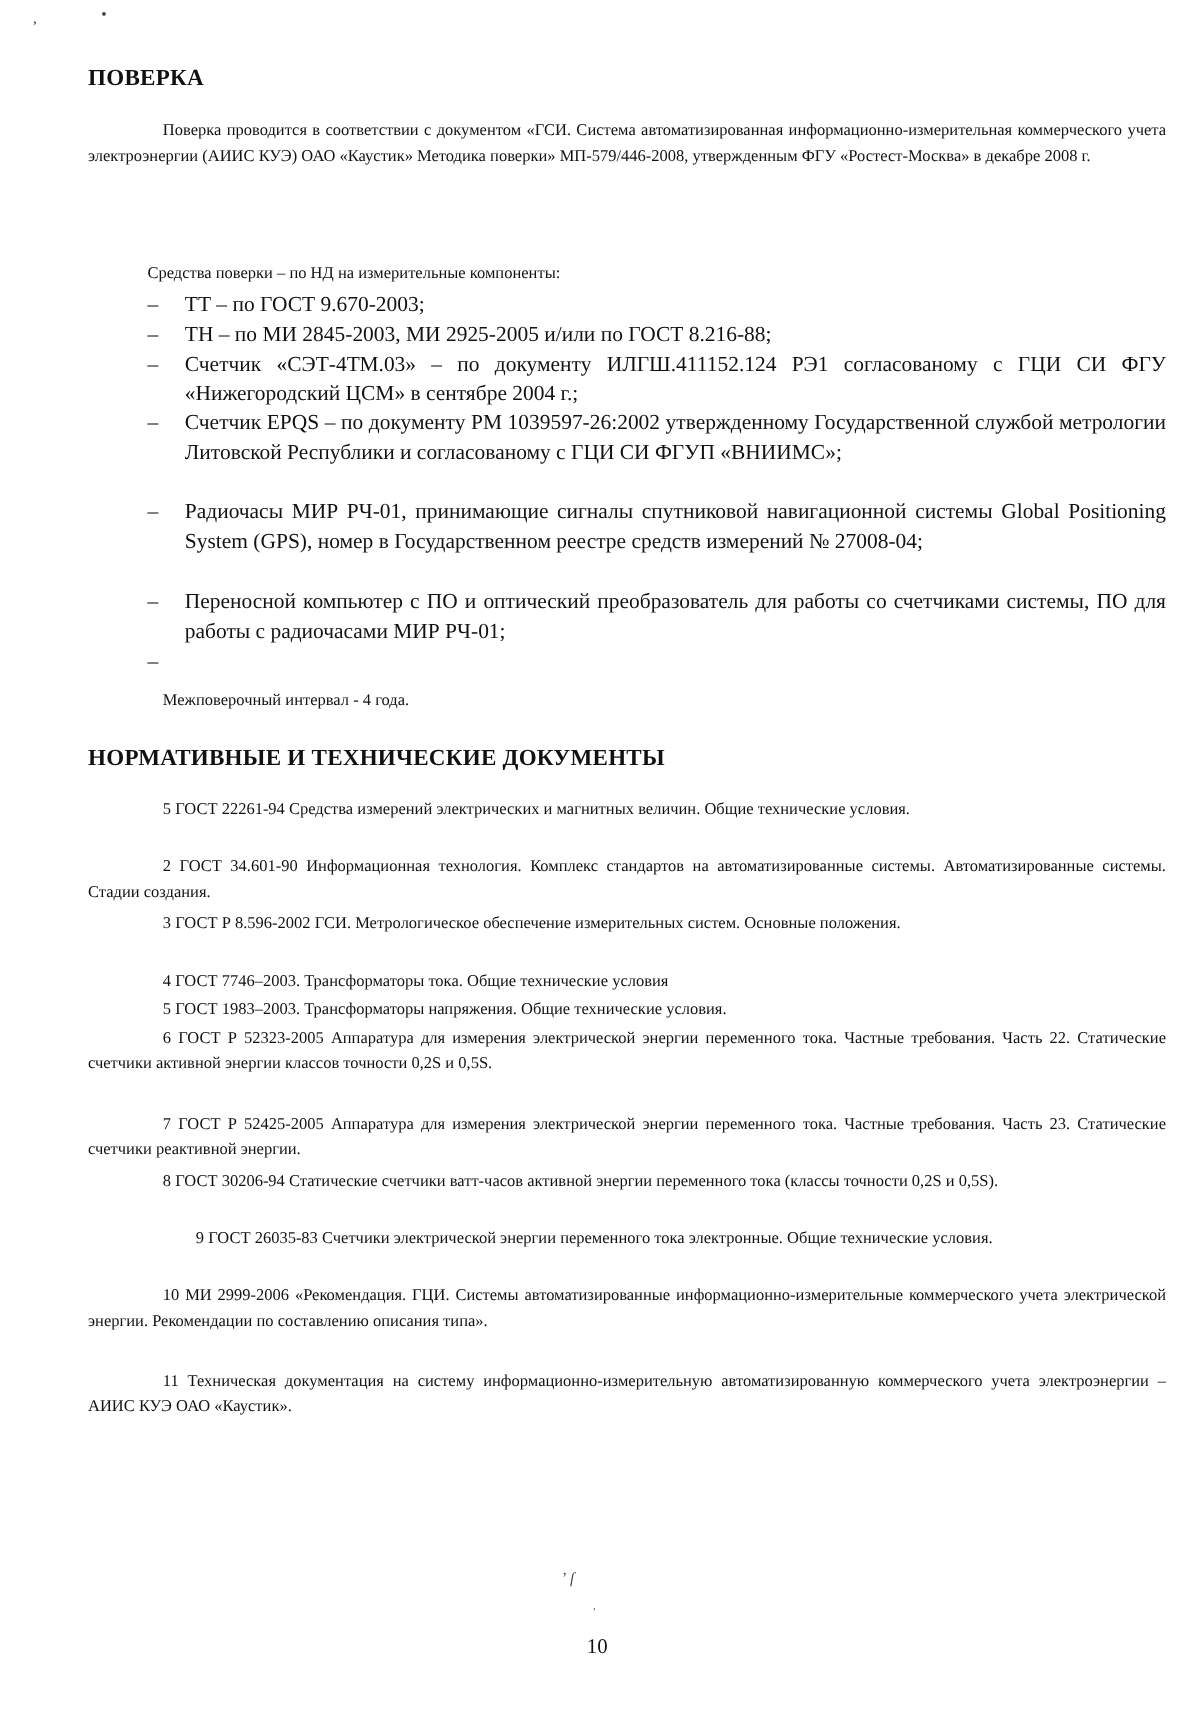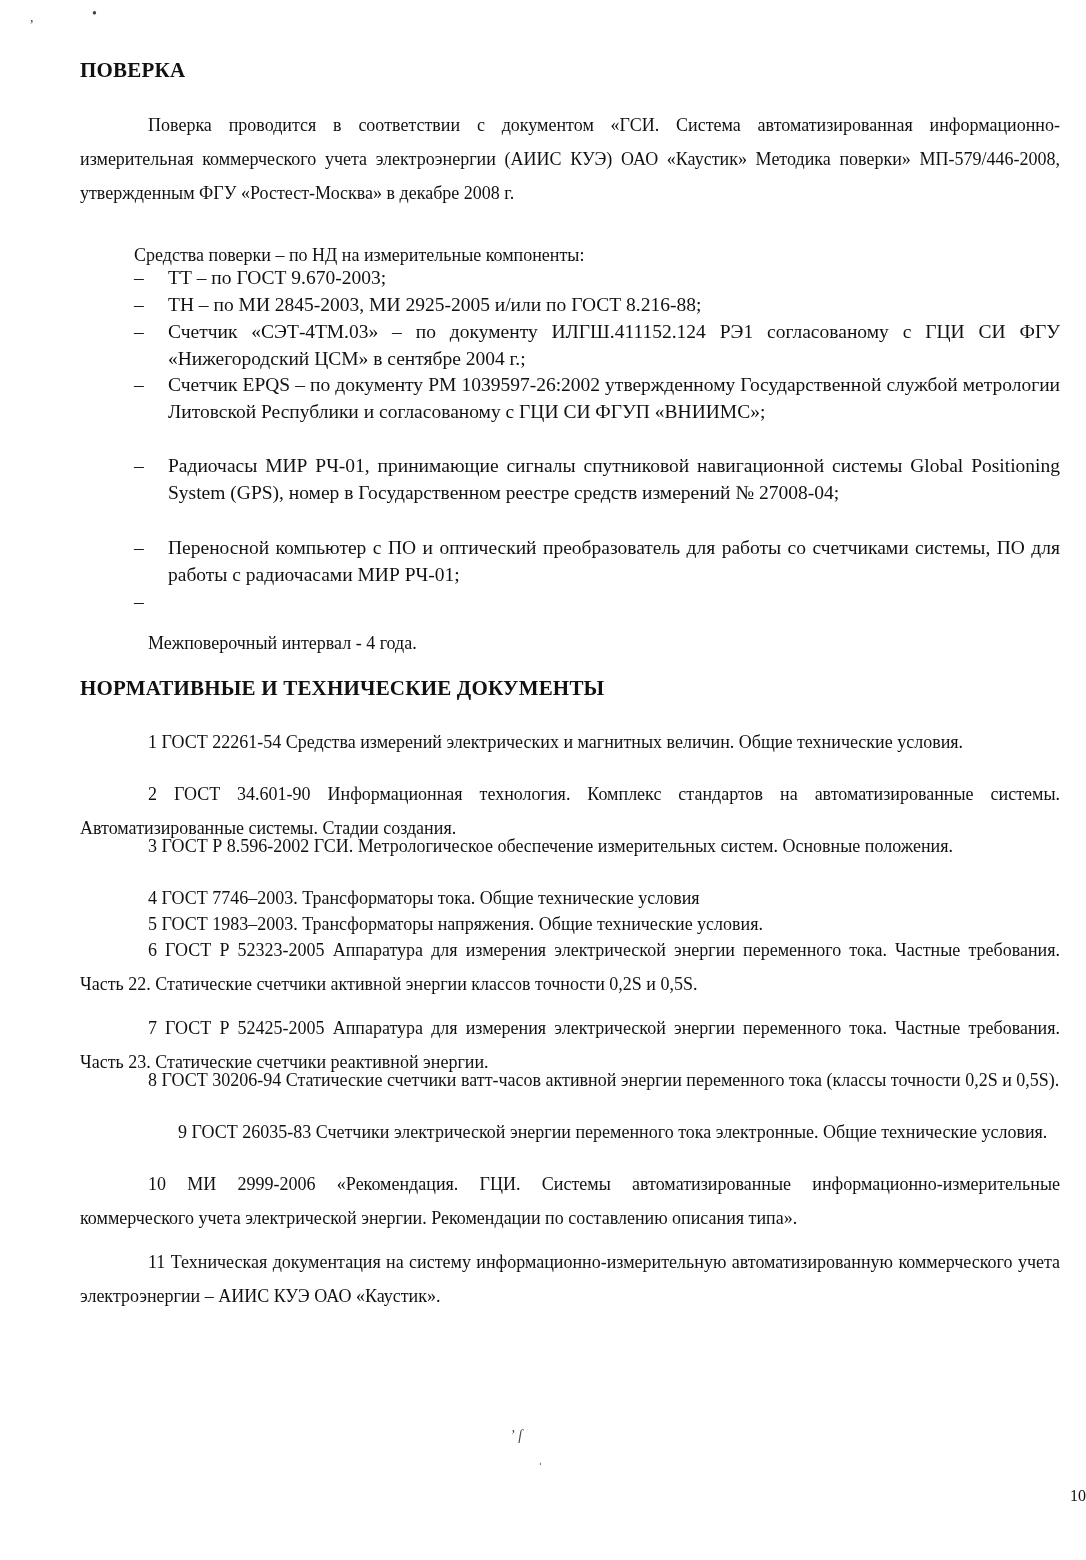--- a/index.html
+++ b/index.html
@@ -1,24 +1,24 @@
 <!DOCTYPE html>
 <html><head>
 <meta charset="utf-8">
 <style>
   html, body { margin:0; padding:0; background:#ffffff; }
   body { width:1086px; height:1560px; position:relative; overflow:hidden;
          font-family:"Liberation Serif", serif; color:#111; }
   .page { position:absolute; left:80px; top:0; width:980px; }
   .h { position:absolute; left:0; width:980px; text-align:left; font-weight:bold; font-size:21px; letter-spacing:0.2px; }
-  .p { position:absolute; left:0; width:980px; font-size:18px; line-height:34px; text-align:justify; text-align-last:left; }
+  .p { position:absolute; left:0; width:980px; font-size:15px; line-height:23px; text-align:justify; text-align-last:left; }
   .ind { text-indent:68px; }
   .li { position:absolute; left:88px; width:892px; font-size:19.5px; line-height:26.5px; text-align:justify; text-align-last:left; }
   .dash { position:absolute; left:-34px; top:0; }
-  .pn { position:absolute; left:0; width:1086px; top:1487px; text-align:right; font-size:16px; }
+  .pn { position:absolute; left:0; width:1086px; top:1487px; text-align:center; font-size:19px; }
   .speck { position:absolute; font-size:14px; color:#444; }
 </style>
 </head>
 <body>
 
 <span class="speck" style="left:30px;top:10px;">,</span>
 <span class="speck" style="left:92px;top:6px;">•</span>
 
 <div class="page">
   <div class="h" style="top:58px;">ПОВЕРКА</div>
@@ -32,21 +32,21 @@
   <div class="li" style="top:319px;"><span class="dash">–</span><span>Счетчик «СЭТ-4ТМ.03» – по документу ИЛГШ.411152.124 РЭ1 согласованому с ГЦИ СИ ФГУ «Нижегородский ЦСМ» в сентябре 2004 г.;</span></div>
   <div class="li" style="top:372px;"><span class="dash">–</span><span>Счетчик EPQS – по документу РМ 1039597-26:2002 утвержденному Государственной службой метрологии Литовской Республики и согласованому с ГЦИ СИ ФГУП «ВНИИМС»;</span></div>
   <div class="li" style="top:453px;"><span class="dash">–</span><span>Радиочасы МИР РЧ-01, принимающие сигналы спутниковой навигационной системы Global Positioning System (GPS), номер в Государственном реестре средств измерений № 27008-04;</span></div>
   <div class="li" style="top:535px;"><span class="dash">–</span><span>Переносной компьютер с ПО и оптический преобразователь для работы со счетчиками системы, ПО для работы с радиочасами МИР РЧ-01;</span></div>
   <div class="li" style="top:589px;"><span class="dash">–</span></div>
 
   <div class="p" style="top:626px;left:68px;width:912px;">Межповерочный интервал - 4 года.</div>
 
   <div class="h" style="top:676px;">НОРМАТИВНЫЕ И ТЕХНИЧЕСКИЕ ДОКУМЕНТЫ</div>
 
-  <div class="p ind" style="top:725px;">1 ГОСТ 22261-54 Средства измерений электрических и магнитных величин. Общие технические условия.</div>
+  <div class="p ind" style="top:725px;">5 ГОСТ 22261-94 Средства измерений электрических и магнитных величин. Общие технические условия.</div>
   <div class="p ind" style="top:777px;">2 ГОСТ 34.601-90 Информационная технология. Комплекс стандартов на автоматизированные системы. Автоматизированные системы. Стадии создания.</div>
   <div class="p ind" style="top:829px;">3 ГОСТ Р 8.596-2002 ГСИ. Метрологическое обеспечение измерительных систем. Основные положения.</div>
   <div class="p ind" style="top:881px;">4 ГОСТ 7746–2003. Трансформаторы тока. Общие технические условия</div>
   <div class="p ind" style="top:907px;">5 ГОСТ 1983–2003. Трансформаторы напряжения. Общие технические условия.</div>
   <div class="p ind" style="top:933px;">6 ГОСТ Р 52323-2005 Аппаратура для измерения электрической энергии переменного тока. Частные требования. Часть 22. Статические счетчики активной энергии классов точности 0,2S и 0,5S.</div>
   <div class="p ind" style="top:1011px;">7 ГОСТ Р 52425-2005 Аппаратура для измерения электрической энергии переменного тока. Частные требования. Часть 23. Статические счетчики реактивной энергии.</div>
   <div class="p ind" style="top:1063px;">8 ГОСТ 30206-94 Статические счетчики ватт-часов активной энергии переменного тока (классы точности 0,2S и 0,5S).</div>
   <div class="p ind" style="top:1115px;margin-left:30px;">9 ГОСТ 26035-83 Счетчики электрической энергии переменного тока электронные. Общие технические условия.</div>
   <div class="p ind" style="top:1167px;">10 МИ 2999-2006 «Рекомендация. ГЦИ. Системы автоматизированные информационно-измерительные коммерческого учета электрической энергии. Рекомендации по составлению описания типа».</div>
   <div class="p ind" style="top:1245px;">11 Техническая документация на систему информационно-измерительную автоматизированную коммерческого учета электроэнергии – АИИС КУЭ ОАО «Каустик».</div>

